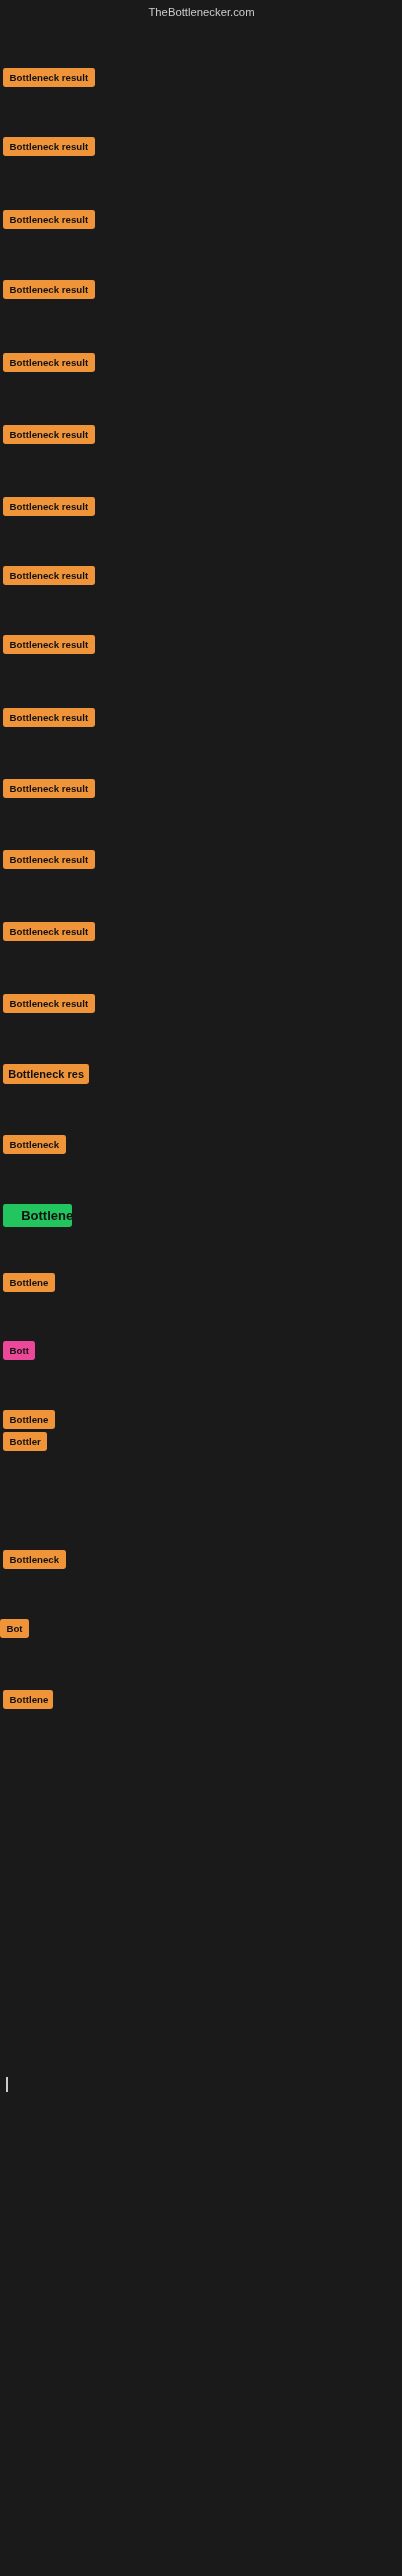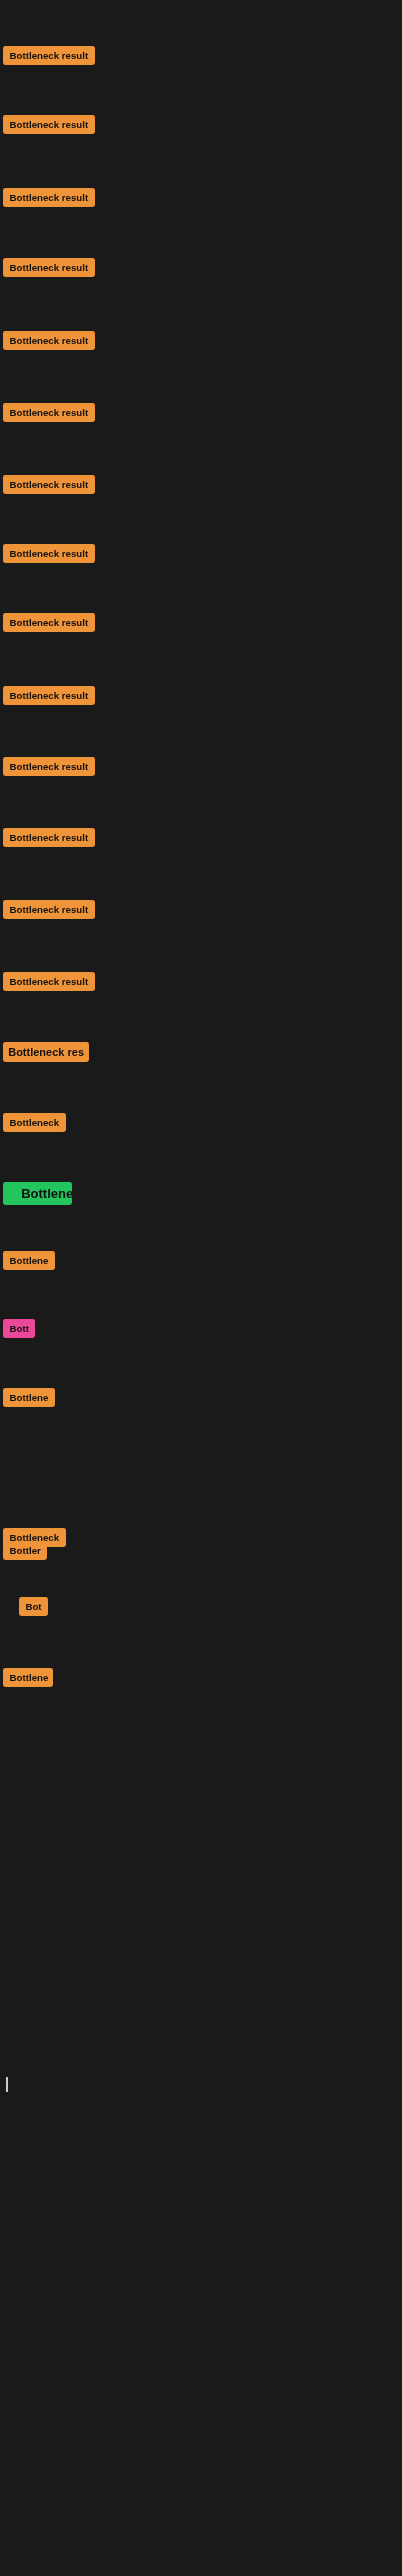--- a/index.html
+++ b/index.html
@@ -22,20 +22,23 @@
       color: #cccccc;
       font-size: 11.3px;
       font-weight: normal;
     }
   </style>
 </head>
 <body>
 
 <div style="position:relative; width:403px; min-height:2576px; background:#1a1a1a;">
 
+  <div class="site-header">
+    <span>TheBottlenecker.com</span>
+  </div>
 
   <div id="items-container" style="position: relative; height: 2576px;">
   <div style="position: absolute; top: 46px; left: 3.2px;"><span style="display: inline-block; background-color: rgb(240, 148, 58); color: rgb(17, 17, 17); font-size: 9.7px; font-weight: bold; padding: 4px 6.4px; border-radius: 2.4px; max-width: 105px; overflow: hidden; white-space: nowrap;">Bottleneck result</span></div>
       <div style="position: absolute; top: 115px; left: 3.2px;"><span style="display: inline-block; background-color: rgb(240, 148, 58); color: rgb(17, 17, 17); font-size: 9.7px; font-weight: bold; padding: 4px 6.4px; border-radius: 2.4px; max-width: 105px; overflow: hidden; white-space: nowrap;">Bottleneck result</span></div>
       <div style="position: absolute; top: 188px; left: 3.2px;"><span style="display: inline-block; background-color: rgb(240, 148, 58); color: rgb(17, 17, 17); font-size: 9.7px; font-weight: bold; padding: 4px 6.4px; border-radius: 2.4px; max-width: 105px; overflow: hidden; white-space: nowrap;">Bottleneck result</span></div>
       <div style="position: absolute; top: 258px; left: 3.2px;"><span style="display: inline-block; background-color: rgb(240, 148, 58); color: rgb(17, 17, 17); font-size: 9.7px; font-weight: bold; padding: 4px 6.4px; border-radius: 2.4px; max-width: 105px; overflow: hidden; white-space: nowrap;">Bottleneck result</span></div>
       <div style="position: absolute; top: 331px; left: 3.2px;"><span style="display: inline-block; background-color: rgb(240, 148, 58); color: rgb(17, 17, 17); font-size: 9.7px; font-weight: bold; padding: 4px 6.4px; border-radius: 2.4px; max-width: 105px; overflow: hidden; white-space: nowrap;">Bottleneck result</span></div>
       <div style="position: absolute; top: 403px; left: 3.2px;"><span style="display: inline-block; background-color: rgb(240, 148, 58); color: rgb(17, 17, 17); font-size: 9.7px; font-weight: bold; padding: 4px 6.4px; border-radius: 2.4px; max-width: 105px; overflow: hidden; white-space: nowrap;">Bottleneck result</span></div>
       <div style="position: absolute; top: 475px; left: 3.2px;"><span style="display: inline-block; background-color: rgb(240, 148, 58); color: rgb(17, 17, 17); font-size: 9.7px; font-weight: bold; padding: 4px 6.4px; border-radius: 2.4px; max-width: 105px; overflow: hidden; white-space: nowrap;">Bottleneck result</span></div>
       <div style="position: absolute; top: 544px; left: 3.2px;"><span style="display: inline-block; background-color: rgb(240, 148, 58); color: rgb(17, 17, 17); font-size: 9.7px; font-weight: bold; padding: 4px 6.4px; border-radius: 2.4px; max-width: 105px; overflow: hidden; white-space: nowrap;">Bottleneck result</span></div>
@@ -44,22 +47,22 @@
       <div style="position: absolute; top: 757px; left: 3.2px;"><span style="display: inline-block; background-color: rgb(240, 148, 58); color: rgb(17, 17, 17); font-size: 9.7px; font-weight: bold; padding: 4px 6.4px; border-radius: 2.4px; max-width: 105px; overflow: hidden; white-space: nowrap;">Bottleneck result</span></div>
       <div style="position: absolute; top: 828px; left: 3.2px;"><span style="display: inline-block; background-color: rgb(240, 148, 58); color: rgb(17, 17, 17); font-size: 9.7px; font-weight: bold; padding: 4px 6.4px; border-radius: 2.4px; max-width: 105px; overflow: hidden; white-space: nowrap;">Bottleneck result</span></div>
       <div style="position: absolute; top: 900px; left: 3.2px;"><span style="display: inline-block; background-color: rgb(240, 148, 58); color: rgb(17, 17, 17); font-size: 9.7px; font-weight: bold; padding: 4px 6.4px; border-radius: 2.4px; max-width: 105px; overflow: hidden; white-space: nowrap;">Bottleneck result</span></div>
       <div style="position: absolute; top: 972px; left: 3.2px;"><span style="display: inline-block; background-color: rgb(240, 148, 58); color: rgb(17, 17, 17); font-size: 9.7px; font-weight: bold; padding: 4px 6.4px; border-radius: 2.4px; max-width: 105px; overflow: hidden; white-space: nowrap;">Bottleneck result</span></div>
       <div style="position: absolute; top: 1042px; left: 3.2px;"><span style="display: inline-block; background-color: rgb(240, 148, 58); color: rgb(17, 17, 17); font-size: 11px; font-weight: bold; padding: 4px 5px; border-radius: 2.4px; max-width: 89px; overflow: hidden; white-space: nowrap;">Bottleneck res</span></div>
       <div style="position: absolute; top: 1113px; left: 3.2px;"><span style="display: inline-block; background-color: rgb(240, 148, 58); color: rgb(17, 17, 17); font-size: 9.7px; font-weight: bold; padding: 4px 6.4px; border-radius: 2.4px; max-width: 64px; overflow: hidden; white-space: nowrap;">Bottleneck</span></div>
       <div style="position: absolute; top: 1182px; left: 3.2px;"><span style="display: inline-block; background-color: #22c55e; color: rgb(17, 17, 17); font-size: 13px; font-weight: bold; padding: 4px 18px; border-radius: 2.4px; max-width: 69px; overflow: hidden; white-space: nowrap;">Bottleneck r</span></div>
       <div style="position: absolute; top: 1251px; left: 3.2px;"><span style="display: inline-block; background-color: rgb(240, 148, 58); color: rgb(17, 17, 17); font-size: 9.7px; font-weight: bold; padding: 4px 6.4px; border-radius: 2.4px; max-width: 55px; overflow: hidden; white-space: nowrap;">Bottlene</span></div>
       <div style="position: absolute; top: 1319px; left: 3.2px;"><span style="display: inline-block; background-color: #ec4899; color: rgb(17, 17, 17); font-size: 9.7px; font-weight: bold; padding: 4px 6.4px; border-radius: 2.4px; max-width: 34px; overflow: hidden; white-space: nowrap;">Bott</span></div>
       <div style="position: absolute; top: 1388px; left: 3.2px;"><span style="display: inline-block; background-color: rgb(240, 148, 58); color: rgb(17, 17, 17); font-size: 9.7px; font-weight: bold; padding: 4px 6.4px; border-radius: 2.4px; max-width: 55px; overflow: hidden; white-space: nowrap;">Bottlene</span></div>
-      <div style="position: absolute; top: 1541px; left: 3.2px;"><span style="display: inline-block; background-color: rgb(240, 148, 58); color: rgb(17, 17, 17); font-size: 9.7px; font-weight: bold; padding: 4px 6.4px; border-radius: 2.4px; max-width: 45px; overflow: hidden; white-space: nowrap;">Bottler</span></div>
+      <div style="position: absolute; top: 1410px; left: 3.2px;"><span style="display: inline-block; background-color: rgb(240, 148, 58); color: rgb(17, 17, 17); font-size: 9.7px; font-weight: bold; padding: 4px 6.4px; border-radius: 2.4px; max-width: 45px; overflow: hidden; white-space: nowrap;">Bottler</span></div>
       <div style="position: absolute; top: 1528px; left: 3.2px;"><span style="display: inline-block; background-color: rgb(240, 148, 58); color: rgb(17, 17, 17); font-size: 9.7px; font-weight: bold; padding: 4px 6.4px; border-radius: 2.4px; max-width: 64px; overflow: hidden; white-space: nowrap;">Bottleneck</span></div>
-      <div style="position: absolute; top: 1597px; left: 19px;"><span style="display: inline-block; background-color: rgb(240, 148, 58); color: rgb(17, 17, 17); font-size: 9.7px; font-weight: bold; padding: 4px 6.4px; border-radius: 2.4px; max-width: 29px; overflow: hidden; white-space: nowrap;">Bot</span></div>
+      <div style="position: absolute; top: 1597px; left: 0;"><span style="display: inline-block; background-color: rgb(240, 148, 58); color: rgb(17, 17, 17); font-size: 9.7px; font-weight: bold; padding: 4px 6.4px; border-radius: 2.4px; max-width: 29px; overflow: hidden; white-space: nowrap;">Bot</span></div>
       <div style="position: absolute; top: 1668px; left: 3.2px;"><span style="display: inline-block; background-color: rgb(240, 148, 58); color: rgb(17, 17, 17); font-size: 9.7px; font-weight: bold; padding: 4px 6.4px; border-radius: 2.4px; max-width: 50px; overflow: hidden; white-space: nowrap;">Bottlene</span></div>
     </div>
 
   <div style="position:absolute; left:6.4px; width:1.6px; height:14.5px; background:#cccccc; top:2077px;"></div>
 
 </div>
 
 
 </body></html>

